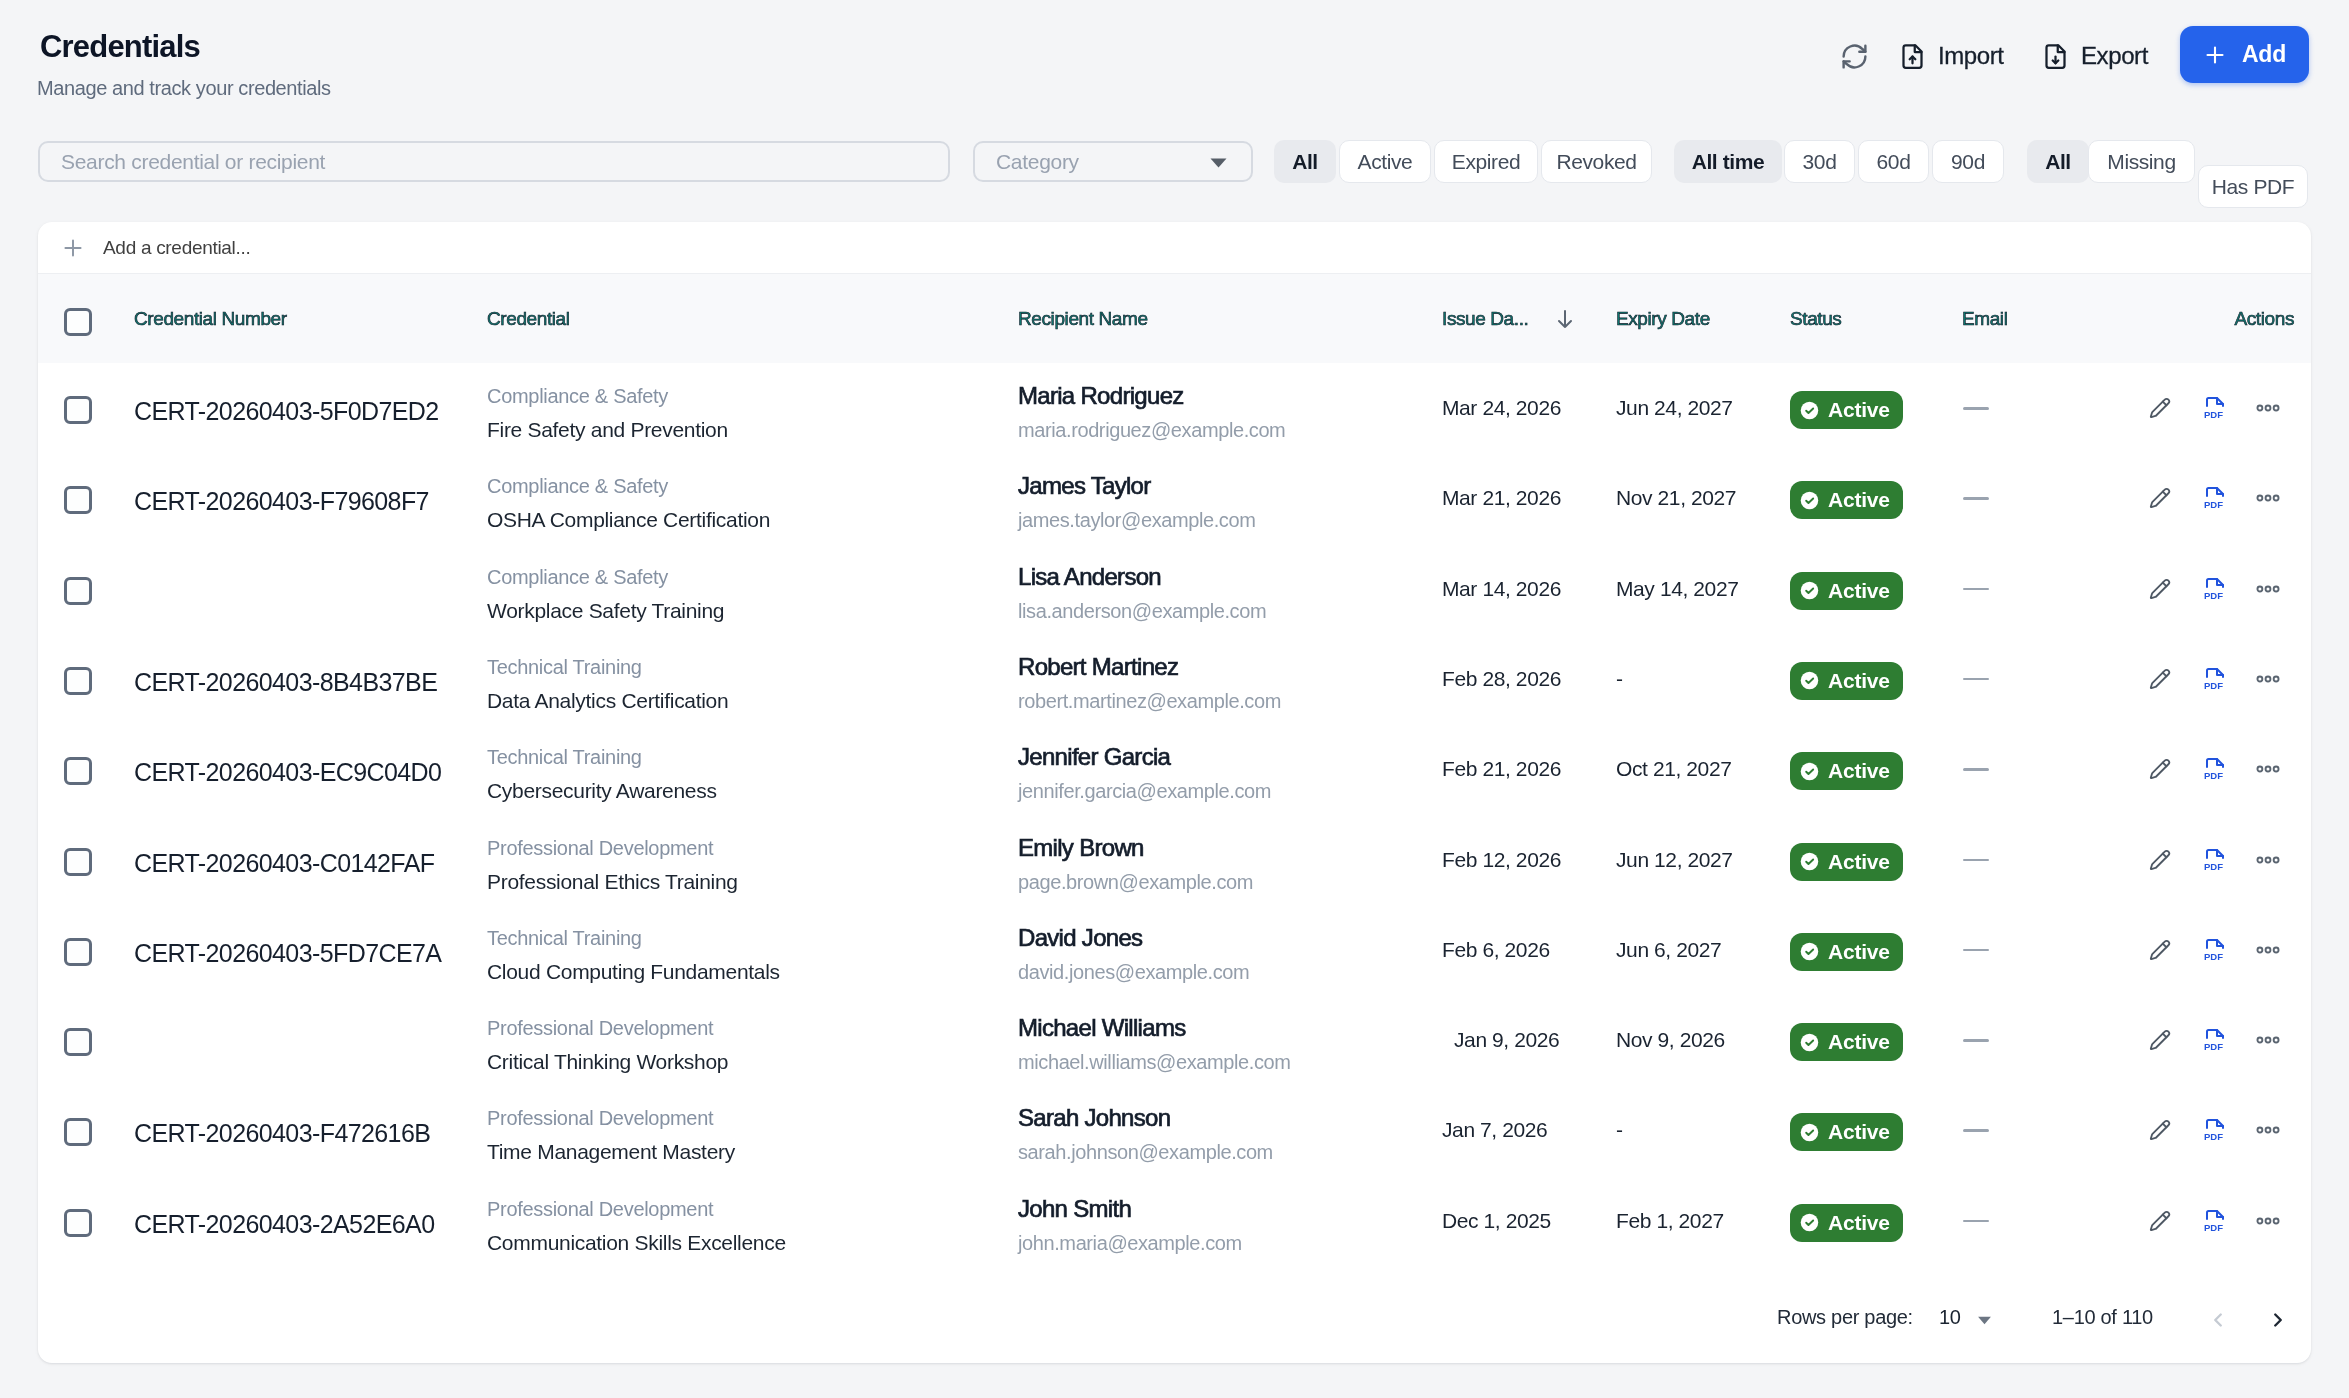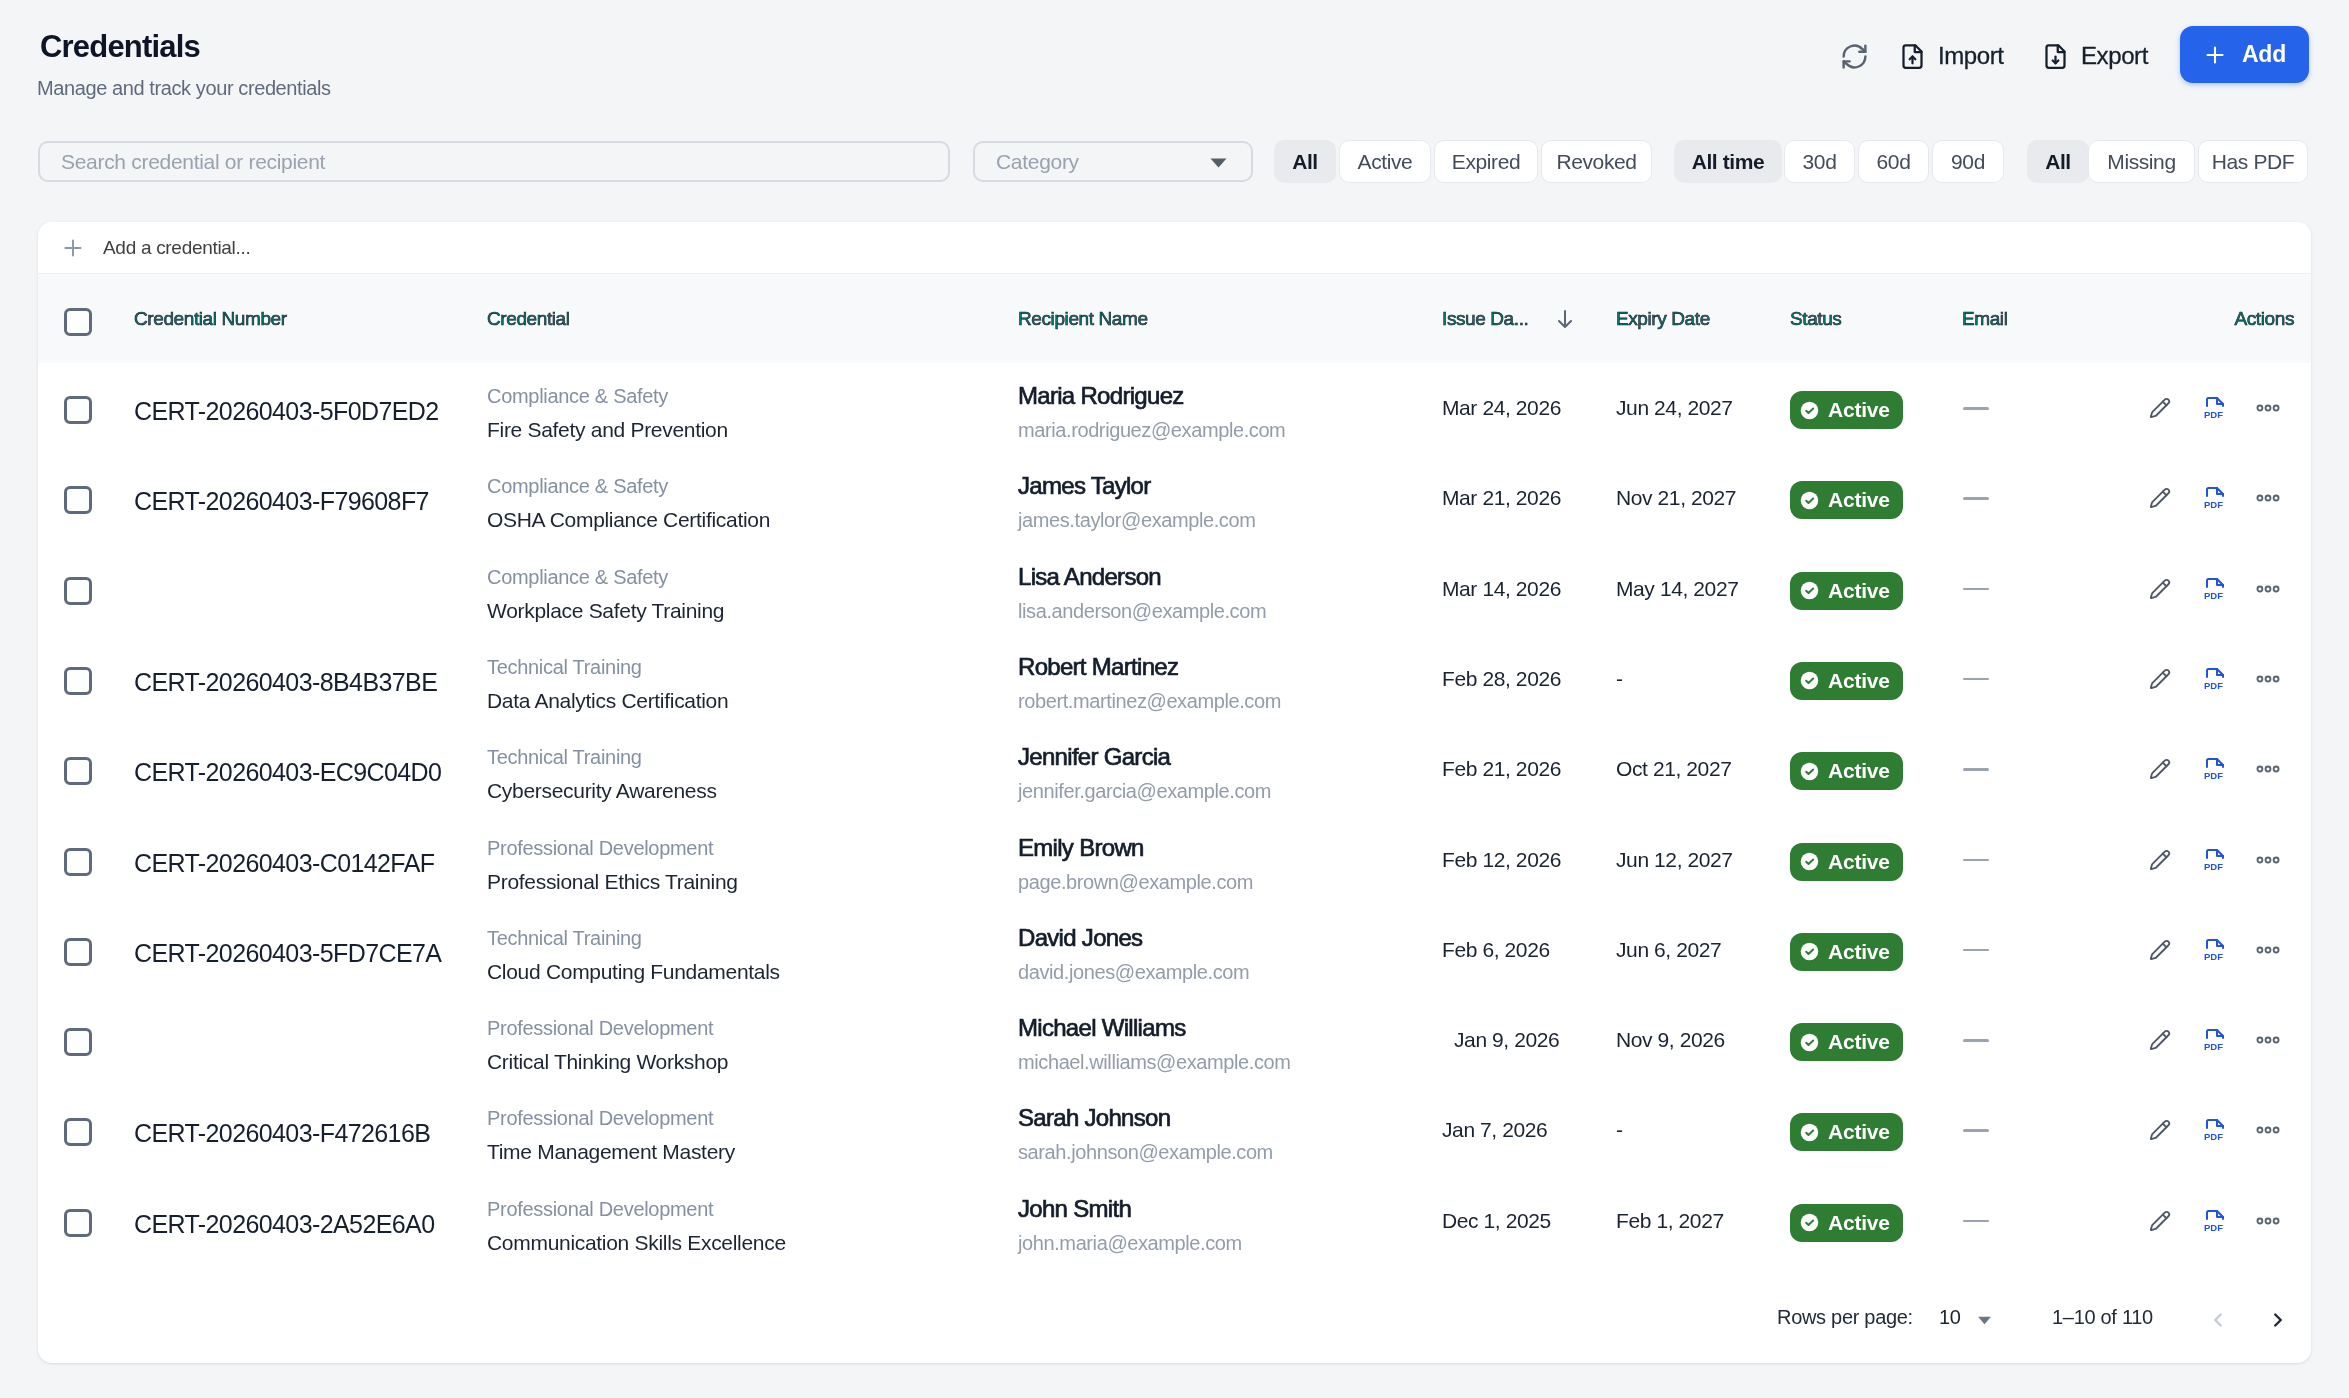--- a/index.html
+++ b/index.html
@@ -120,21 +120,21 @@
 <div class="abs chip" style="left:1434px; width:104px;">Expired</div>
 <div class="abs chip" style="left:1541px; width:111px;">Revoked</div>
 
 <div class="abs chip sel" style="left:1674px; width:108px;">All time</div>
 <div class="abs chip" style="left:1784px; width:71px;">30d</div>
 <div class="abs chip" style="left:1858px; width:71px;">60d</div>
 <div class="abs chip" style="left:1932px; width:72px;">90d</div>
 
 <div class="abs chip sel" style="left:2027px; width:62px;">All</div>
 <div class="abs chip" style="left:2088px; width:107px;">Missing</div>
-<div class="abs chip" style="left:2198px; width:110px;">Has PDF</div>
+<div class="abs chip" style="left:2198px; width:110px;margin-top:25px;">Has PDF</div>
 
 <div class="abs card">
   <div class="addrow">
     <svg class="plus" width="26" height="26" viewBox="0 0 24 24" fill="none" stroke="#8d97a5" stroke-width="1.8" stroke-linecap="round">
         <path d="M12 5v14M5 12h14"></path>
       </svg>
     <div class="ph">Add a credential...</div>
   </div>
 
   <div class="thead">

